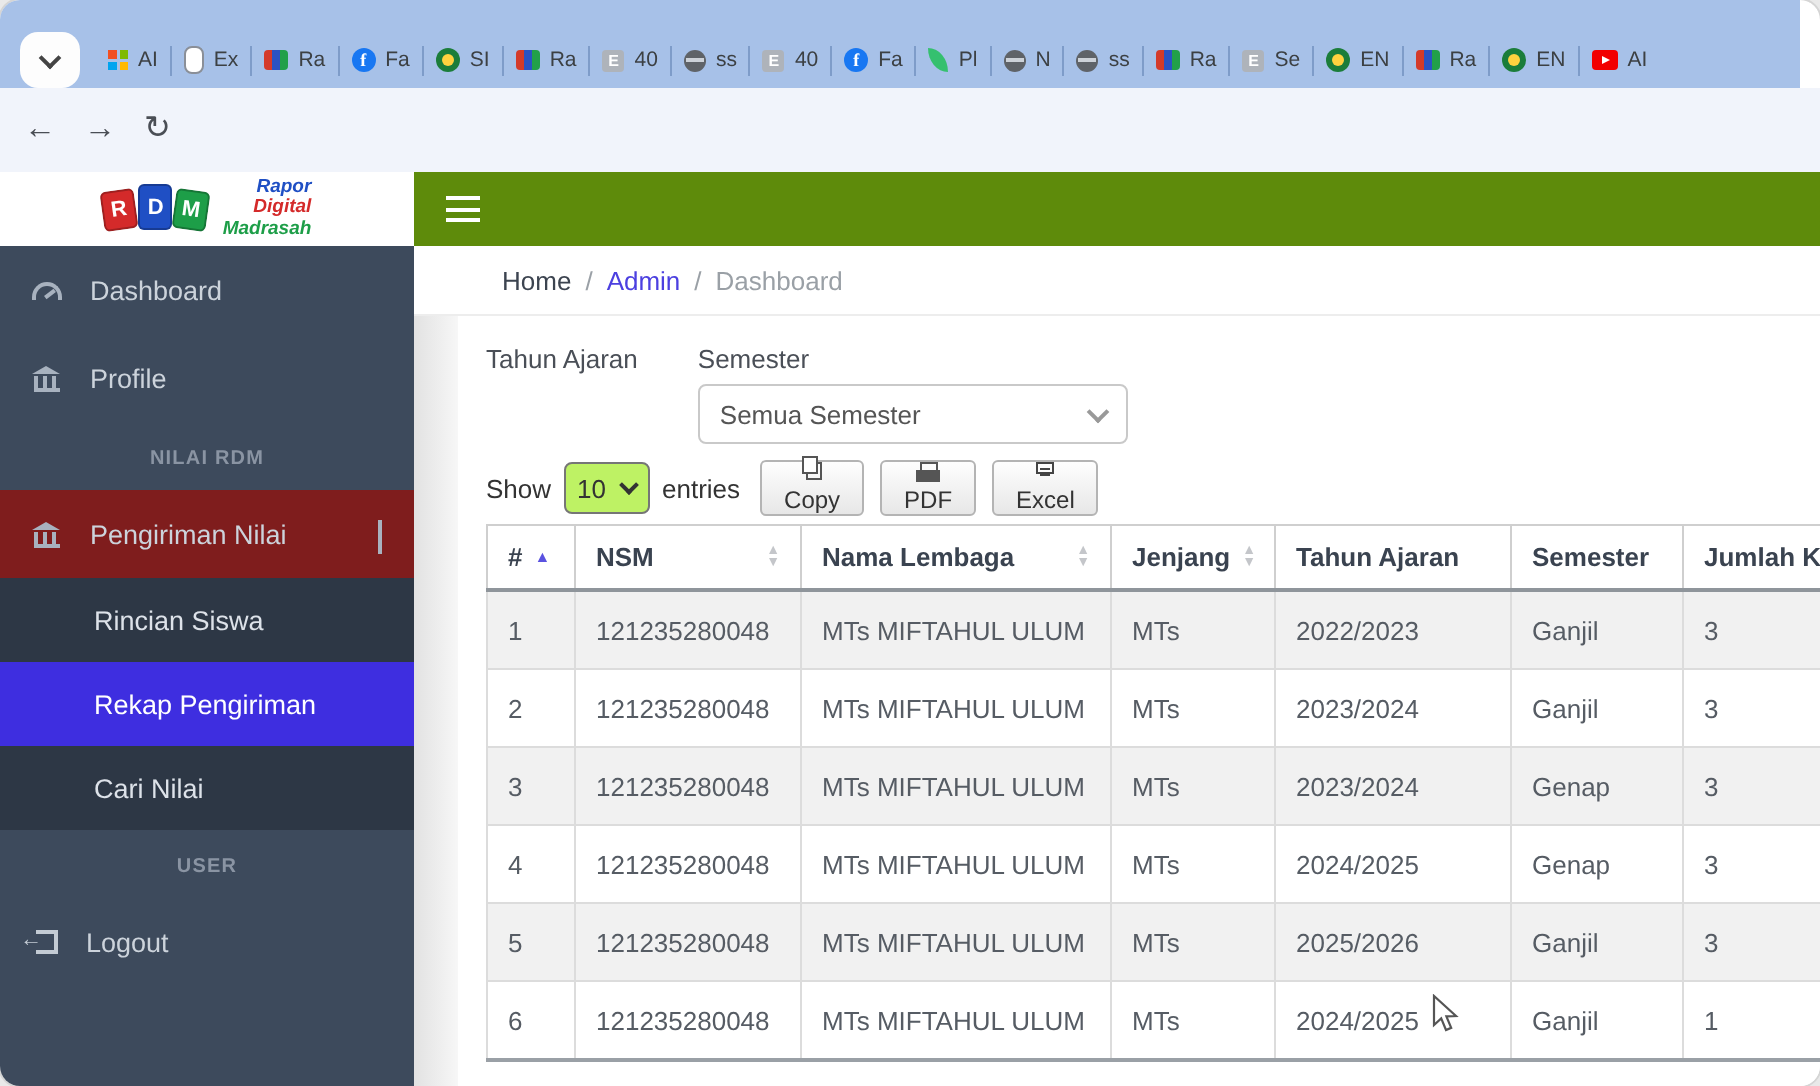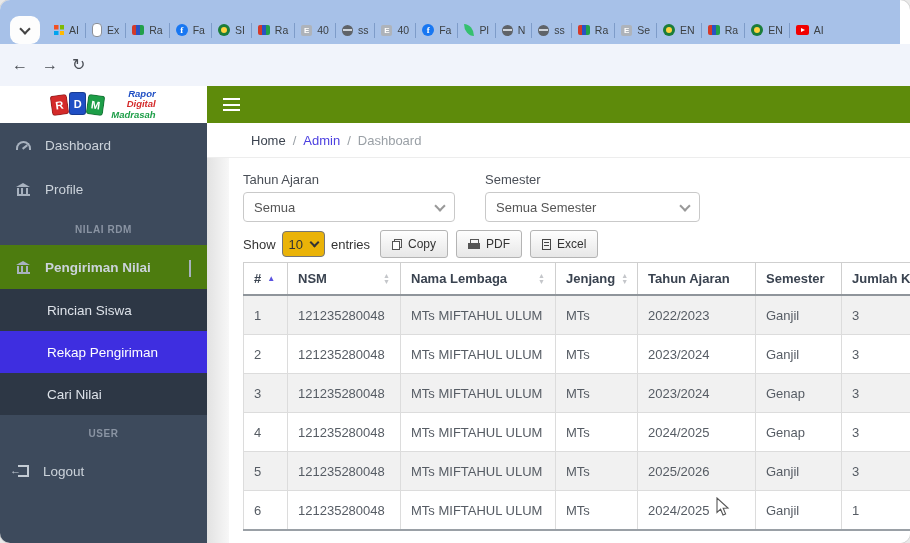--- a/index.html
+++ b/index.html
@@ -51,21 +51,21 @@
   .book.m{background:#1d9e48;transform:rotate(8deg);height:18px;}
   .logo-tagline{display:flex;flex-direction:column;justify-content:center;align-items:flex-end;}
   .logo-tagline span{font-size:9.5px;font-weight:bold;line-height:10.5px;font-style:italic;}
   #greenbar{position:absolute;left:207px;right:0;top:0;height:37px;background:#5e8b0b;display:flex;align-items:center;padding-left:16px;box-sizing:border-box;}
   .icon-hamburger{width:17px;height:13px;border-top:2px solid #fff;border-bottom:2px solid #fff;position:relative;box-sizing:border-box;}
   .icon-hamburger::after{content:'';position:absolute;left:0;right:0;top:3.5px;height:2px;background:#fff;}
 
   
   #sidebar{position:absolute;left:0;top:123px;width:207px;bottom:0;background:#3d4a5c;color:#ccd3db;font-size:13.5px;}
   .side-item{height:44px;display:flex;align-items:center;gap:14px;padding:0 16px;cursor:pointer;}
-  .side-item.parent-open{background:#4d7c0f;font-weight:bold;}
+  .side-item.parent-open{background:#7f1d1d;}
   .side-section{padding:13px 16px 5px;font-size:10px;font-weight:bold;letter-spacing:.6px;color:#8a94a3;height:16px;text-align:center;}
   .side-sub{height:42px;display:flex;align-items:center;padding-left:47px;background:#2d3745;color:#dde2e9;cursor:pointer;}
   .side-sub.active{background:#3e2ee0;color:#fff;}
   .side-icon{flex:none;}
   .icon-speedometer{width:15px;height:9px;border:2px solid #a8b2bf;border-bottom:none;border-radius:9px 9px 0 0;position:relative;box-sizing:border-box;}
   .icon-speedometer::after{content:'';position:absolute;left:4px;top:3px;width:6px;height:2px;background:#a8b2bf;transform:rotate(-38deg);}
   .icon-bank{width:15px;height:13px;position:relative;}
   .icon-bank::before{content:'';position:absolute;top:0;left:0;border-left:7.5px solid transparent;border-right:7.5px solid transparent;border-bottom:4px solid #a8b2bf;}
   .icon-bank::after{content:'';position:absolute;top:5px;left:1px;right:1px;height:6px;background:repeating-linear-gradient(90deg,#a8b2bf 0 2px,transparent 2px 4.4px);border-bottom:2px solid #a8b2bf;}
   .icon-logout{width:11px;height:12px;border:2px solid #c3cbd4;border-left:none;position:relative;box-sizing:border-box;margin-left:2px;}
@@ -83,24 +83,24 @@
   #main{position:absolute;left:229px;right:0;top:158px;bottom:0;background:#fff;padding:14px 0 0 14px;box-sizing:border-box;}
 
   .filters{display:flex;gap:30px;}
   .filter-group{display:flex;flex-direction:column;}
   .filter-label{font-size:13px;color:#4a4f57;margin-bottom:5px;}
   .select-box{height:30px;border:1px solid #c9c9c9;border-radius:4px;background:#fff;display:flex;align-items:center;padding:0 10px;box-sizing:border-box;font-size:13px;color:#555;cursor:pointer;}
   .select-box .chev{border-color:#999;margin-left:auto;}
   .w-ta{width:212px;} .w-sem{width:215px;}
 
   .controls{display:flex;align-items:center;margin-top:8px;height:28px;font-size:13px;color:#333;}
-  .entries-select{height:24px;border:1px solid #767676;border-radius:4px;display:flex;align-items:center;gap:8px;padding:0 6px;margin:0 6px;background:#eab308;cursor:pointer;}
+  .entries-select{height:24px;border:1px solid #767676;border-radius:4px;display:flex;align-items:center;gap:8px;padding:0 6px;margin:0 6px;background:#bef264;cursor:pointer;}
   .entries-select .chev{border-color:#333;width:5px;height:5px;}
   .dt-buttons{display:flex;gap:8px;margin-left:10px;}
-  .dt-button{height:28px;display:flex;align-items:center;gap:6px;padding:0 11px;border:1px solid #b4b4b4;border-radius:3px;background:linear-gradient(#fefefe,#e7e7e7);font-size:12px;color:#333;cursor:pointer;}
+  .dt-button{height:28px;display:flex;align-items:center;gap:6px;padding:0 11px;border:1px solid #b4b4b4;border-radius:3px;background:linear-gradient(#fefefe,#e7e7e7);font-size:12px;color:#333;cursor:pointer;flex-direction:column;}
   .icon-copy{width:10px;height:11px;position:relative;}
   .icon-copy::before{content:'';position:absolute;right:0;top:0;width:6px;height:7px;border:1px solid #555;}
   .icon-copy::after{content:'';position:absolute;left:0;bottom:0;width:6px;height:7px;border:1px solid #555;background:#fff;}
   .icon-printer{width:12px;height:11px;position:relative;}
   .icon-printer::before{content:'';position:absolute;top:0;left:2px;width:7px;height:3px;border:1px solid #555;}
   .icon-printer::after{content:'';position:absolute;top:4px;left:0;width:10px;height:4px;border:1px solid #555;background:#555;}
   .icon-file{width:9px;height:11px;border:1px solid #444;position:relative;box-sizing:border-box;}
   .icon-file::after{content:'';position:absolute;left:1px;right:1px;top:2px;height:6px;background:repeating-linear-gradient(#444 0 1px,transparent 1px 3px);}
 
   
@@ -286,24 +286,20 @@
     <span class="bc-sep">/</span>
     <span class="bc-muted">Dashboard</span>
   </div>
 
   <div id="gutter"></div>
 
   <div id="main">
     <div class="filters">
       <div class="filter-group">
         <span class="filter-label">Tahun Ajaran</span>
-        <div class="select-box w-ta">
-          <span>Semua</span>
-          <span class="chev"></span>
-        </div>
       </div>
       <div class="filter-group">
         <span class="filter-label">Semester</span>
         <div class="select-box w-sem">
           <span>Semua Semester</span>
           <span class="chev"></span>
         </div>
       </div>
     </div>
 

